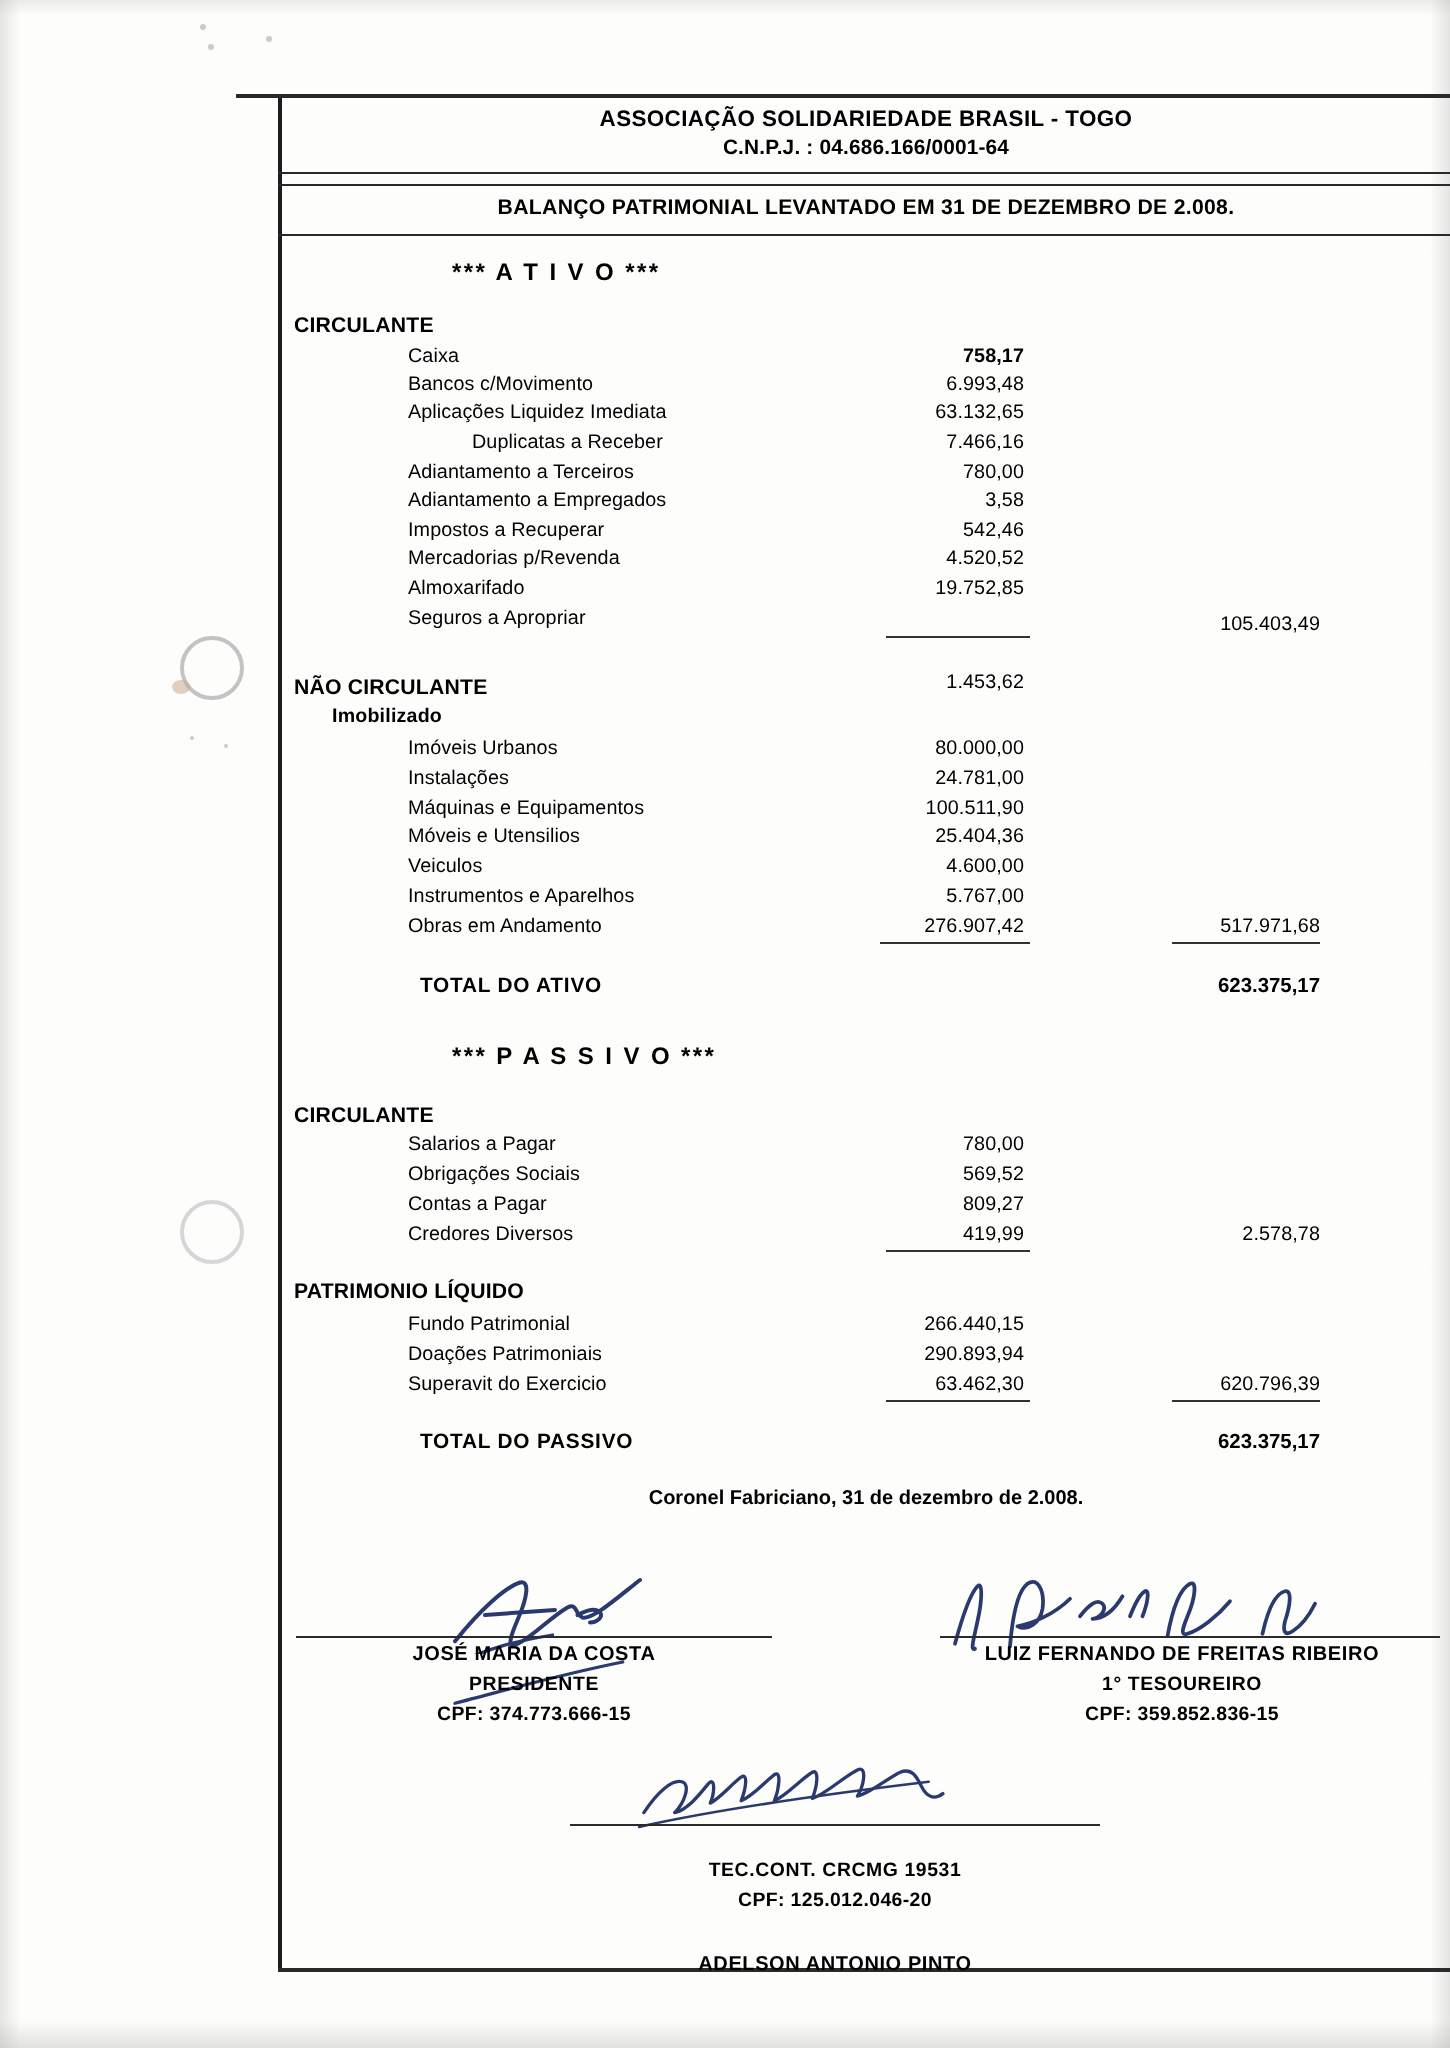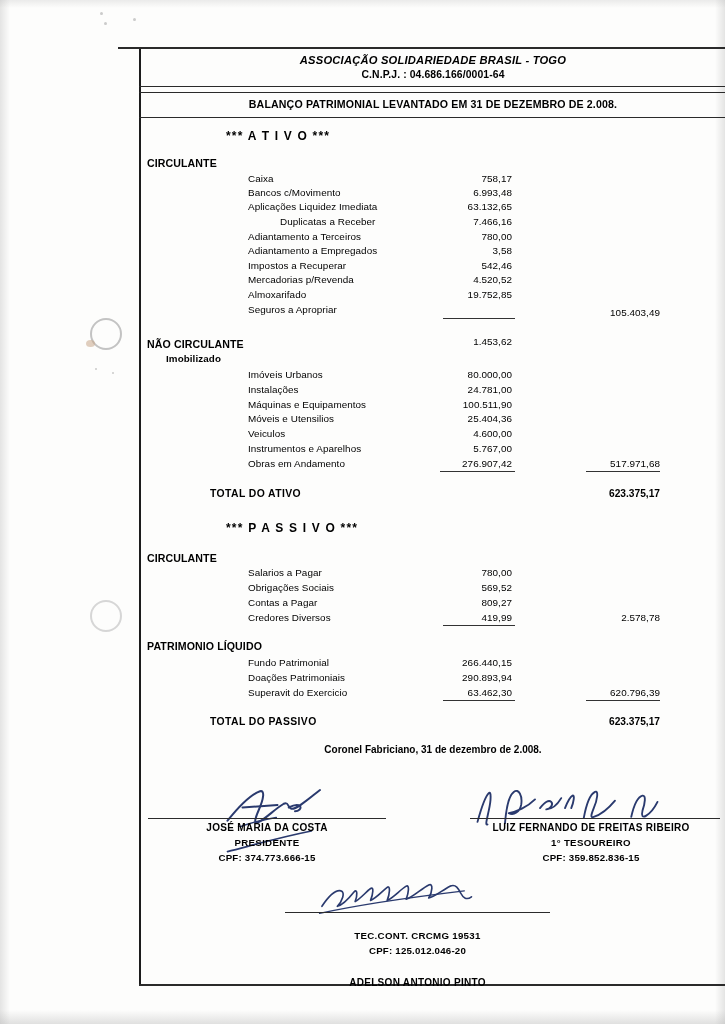--- a/index.html
+++ b/index.html
@@ -34,21 +34,21 @@
   .t{position:absolute;white-space:nowrap;line-height:1;}
   .ctr{position:absolute;text-align:center;white-space:nowrap;line-height:1;}
   .rt{position:absolute;text-align:right;white-space:nowrap;line-height:1;}
 
   .hdr-title{font-size:11.2px;font-weight:bold;letter-spacing:.2px;}
   .hdr-sub{font-size:10.4px;font-weight:bold;letter-spacing:.1px;}
   .balanco{font-size:10.6px;font-weight:bold;letter-spacing:.15px;}
   .sectmark{font-size:12px;font-weight:bold;letter-spacing:1.2px;}
   .grp{font-size:10.6px;font-weight:bold;letter-spacing:.1px;}
   .subgrp{font-size:9.8px;font-weight:bold;letter-spacing:.1px;}
-  .item{font-size:9.9px;letter-spacing:.05px;margin-left:44px;}
+  .item{font-size:9.9px;letter-spacing:.05px;}
   .val{font-size:9.9px;letter-spacing:.05px;}
   .total-lbl{font-size:10.4px;font-weight:bold;letter-spacing:.4px;}
   .total-val{font-size:10.2px;font-weight:bold;}
   .place{font-size:10px;font-weight:bold;}
   .signame{font-size:10px;font-weight:bold;letter-spacing:.3px;}
   .sigrole{font-size:9.7px;font-weight:bold;letter-spacing:.3px;}
   .sigcpf{font-size:9.7px;font-weight:bold;letter-spacing:.2px;}
 
   .ruleu{position:absolute;height:1px;background:#333;}
   .sigline{position:absolute;height:1.4px;background:#2b2b2b;}
@@ -76,30 +76,30 @@
 <div class="speck" style="left:95px;top:368px;width:2px;height:2px;"></div>
 <div class="speck" style="left:112px;top:372px;width:2px;height:2px;"></div>
 
 <div class="vline" style="left:139px;top:48px;width:2px;height:938px;"></div>
 <div class="hline" style="left:118px;top:47px;width:607px;height:2px;"></div>
 <div class="hline" style="left:139px;top:86px;width:586px;height:1px;"></div>
 <div class="hline" style="left:139px;top:92px;width:586px;height:1px;"></div>
 <div class="hline" style="left:139px;top:117px;width:586px;height:1px;"></div>
 <div class="hline" style="left:139px;top:984px;width:586px;height:2px;"></div>
 
-<div class="ctr hdr-title" style="left:141px;top:55px;width:584px;font-style:italic;">ASSOCIAÇÃO SOLIDARIEDADE BRASIL - TOGO</div>
+<div class="ctr hdr-title" style="left:141px;top:55px;width:584px;">ASSOCIAÇÃO SOLIDARIEDADE BRASIL - TOGO</div>
 <div class="ctr hdr-sub" style="left:141px;top:70px;width:584px;">C.N.P.J. : 04.686.166/0001-64</div>
 <div class="ctr balanco" style="left:141px;top:99px;width:584px;">BALANÇO PATRIMONIAL LEVANTADO EM 31 DE DEZEMBRO DE 2.008.</div>
 
 <div class="t sectmark" style="left:226px;top:130px;text-align:center;">***  A T I V O  ***</div>
 
 <div class="t grp" style="left:147px;top:158px;">CIRCULANTE</div>
 
 <div class="t item" style="left:204px;top:174px;">Caixa</div>
-<div class="rt val" style="left:352px;top:174px;width:160px;">758,17</div>
+<div class="rt val" style="left:352px;top:174px;width:160px;font-weight:bold;">758,17</div>
 
 <div class="t item" style="left:204px;top:188px;">Bancos c/Movimento</div>
 <div class="rt val" style="left:352px;top:188px;width:160px;">6.993,48</div>
 
 <div class="t item" style="left:204px;top:202px;">Aplicações Liquidez Imediata</div>
 <div class="rt val" style="left:352px;top:202px;width:160px;">63.132,65</div>
 
 <div class="t item" style="left:204px;top:217px;padding-left:32px;">Duplicatas a Receber</div>
 <div class="rt val" style="left:352px;top:217px;width:160px;">7.466,16</div>
 

